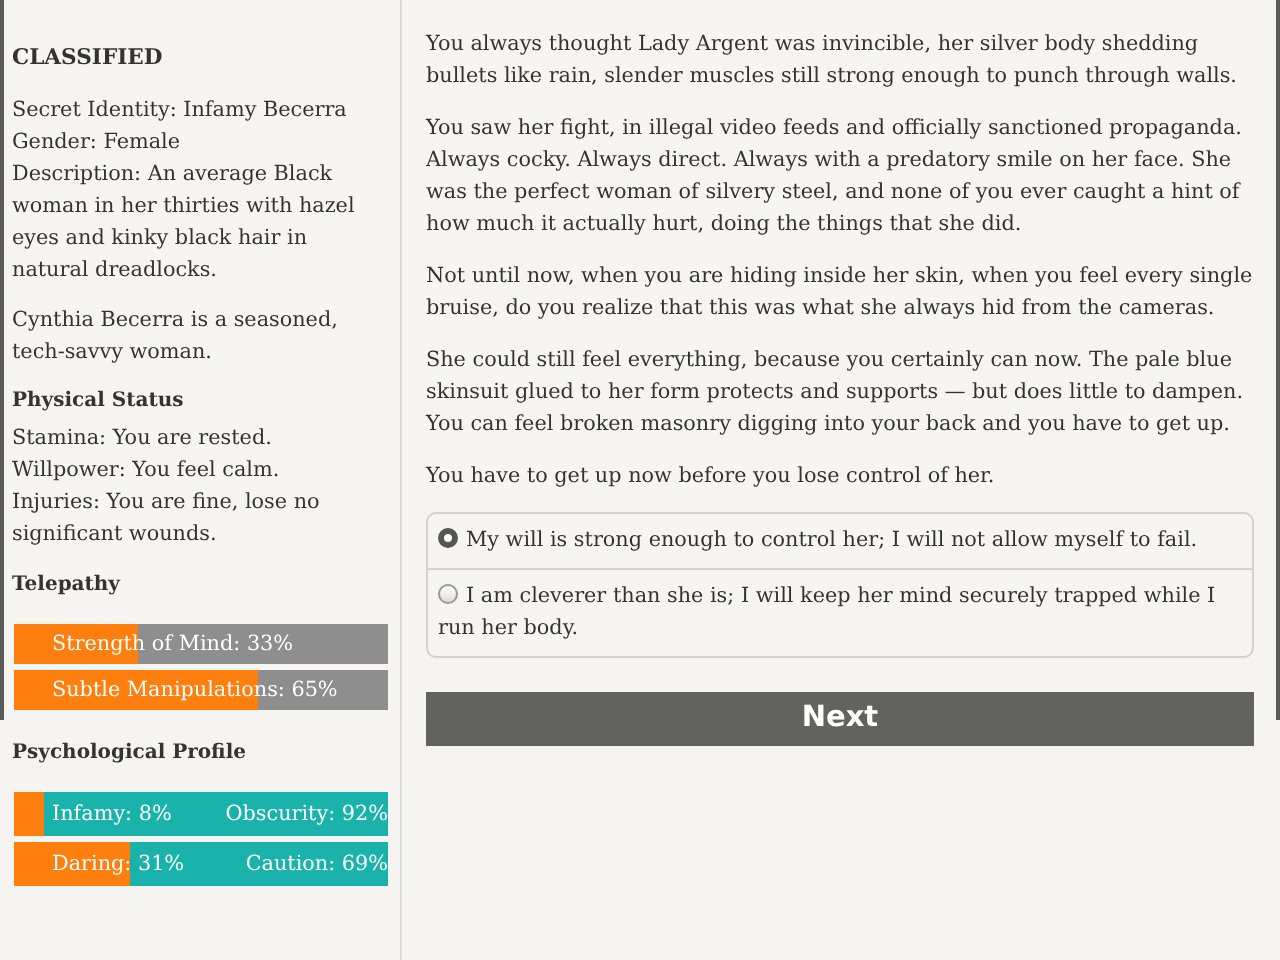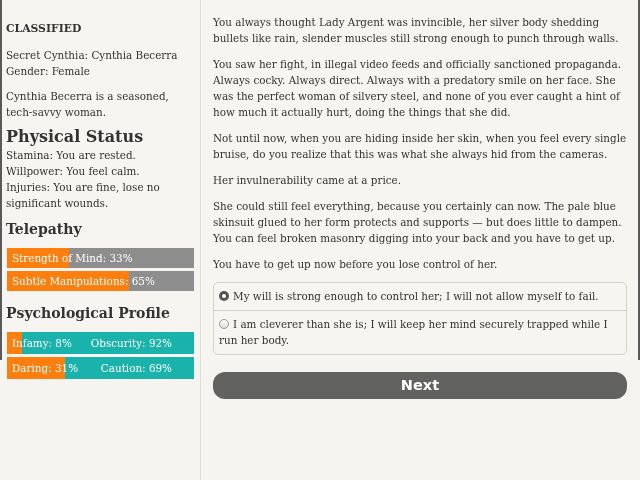--- a/index.html
+++ b/index.html
@@ -19,34 +19,34 @@
     .sidebar {
       width: 199px; height: 480px;
       border-right: 1px solid #dedbd5;
       padding: 20px 6px 0 4px;
       font-size: 10.4px;
       line-height: 16px;
       overflow: hidden;
     }
     .sidebar p { margin-bottom: 9px; }
     .sidebar .heading {
-      font-weight: bold; font-size: 16px; margin-bottom: 2px;
+      font-weight: bold; font-size: 10px; margin-bottom: 2px;
     }
     .sidebar .classified { font-weight: bold; font-size: 10.8px; margin-bottom: 10px; margin-top: 1px;}
-    .section-title { font-weight: bold; font-size: 14px; margin: 14px 0 11px 0; }
+    .section-title { font-weight: bold; font-size: 10px; margin: 14px 0 11px 0; }
     .section-title.first { margin-top: 10px; }
     .bar {
       position: relative; width: 187px; height: 20px;
       margin-bottom: 3px; margin-left: 1px;
       color: #fff; font-size: 10.4px; line-height: 20px;
       overflow: hidden;
     }
     .bar .fill { position: absolute; left: 0; top: 0; bottom: 0; }
-    .bar .lbl { position: relative; padding-left: 5px; white-space: nowrap; }
-    .bar .rlbl { position: absolute; right: 22px; top: 0; white-space: nowrap; }
+    .bar .lbl { position: relative; padding-left: 19px; white-space: nowrap; }
+    .bar .rlbl { position: absolute; right: 0; top: 0; white-space: nowrap; }
     .bar.single { background: #8e8e8e; }
     .bar.single .fill { background: #ff7f0e; }
     .bar.opposed { background: #1ab3ac; height: 22px; line-height: 22px; }
     .bar.opposed .fill { background: #ff7f0e; }
     .main {
       flex: 1; padding: 14px 11px 16px 12px;
       font-size: 10.4px; line-height: 16px;
     }
     .main p { margin-bottom: 10px; }
     .choices {
@@ -63,35 +63,36 @@
     .radio {
       display: inline-block; width: 10px; height: 10px; border-radius: 50%;
       vertical-align: -1px; margin-right: 4px;
       border: 1px solid #999; background: linear-gradient(#fff, #ddd);
     }
     .radio.checked {
       background: #fff; border: 3px solid #555;
     }
     .next-btn {
       display: block; width: 414px; height: 27px; margin-top: 17px;
-      background: #626260; color: #fff; border: none; border-radius: 12px;
+      background: #626260; color: #fff; border: none; border-radius: 0;
       font-family: "DejaVu Sans", "Liberation Sans", sans-serif;
       font-weight: bold; font-size: 14.5px; line-height: 27px; text-align: center;
       cursor: pointer;
     }
   </style>
 </head>
 <body>
 
 <div class="frame">
   <aside class="sidebar">
     <div class="classified">CLASSIFIED</div>
     <p>
-      <span>Secret Cynthia: Cynthia Becerra</span><br>
+      <span>Secret Identity: Infamy Becerra</span><br>
       <span>Gender: Female</span><br>
+      <span>Description: An average Black woman in her thirties with hazel eyes and kinky black hair in natural dreadlocks.</span>
     </p>
     <p>Cynthia Becerra is a seasoned, tech-savvy woman.</p>
 
     <div class="heading">Physical Status</div>
     <div>
       <span>Stamina: You are rested.</span><br>
       <span>Willpower: You feel calm.</span><br>
       <span>Injuries: You are fine, lose no significant wounds.</span>
     </div>
 
@@ -115,21 +116,20 @@
       <div class="fill" style="width:31%"></div>
       <span class="lbl">Daring: 31%</span>
       <span class="rlbl">Caution: 69%</span>
     </div>
   </aside>
 
   <main class="main">
     <p>You always thought Lady Argent was invincible, her silver body shedding bullets like rain, slender muscles still strong enough to punch through walls.</p>
     <p>You saw her fight, in illegal video feeds and officially sanctioned propaganda. Always cocky. Always direct. Always with a predatory smile on her face. She was the perfect woman of silvery steel, and none of you ever caught a hint of how much it actually hurt, doing the things that she did.</p>
     <p>Not until now, when you are hiding inside her skin, when you feel every single bruise, do you realize that this was what she always hid from the cameras.</p>
-    <p>Her invulnerability came at a price.</p>
     <p>She could still feel everything, because you certainly can now. The pale blue skinsuit glued to her form protects and supports — but does little to dampen. You can feel broken masonry digging into your back and you have to get up.</p>
     <p>You have to get up now before you lose control of her.</p>
 
     <div class="choices">
       <label class="choice">
         <span class="radio checked"></span><span>My will is strong enough to control her; I will not allow myself to fail.</span>
       </label>
       <label class="choice">
         <span class="radio"></span><span>I am cleverer than she is; I will keep her mind securely trapped while I run her body.</span>
       </label>

